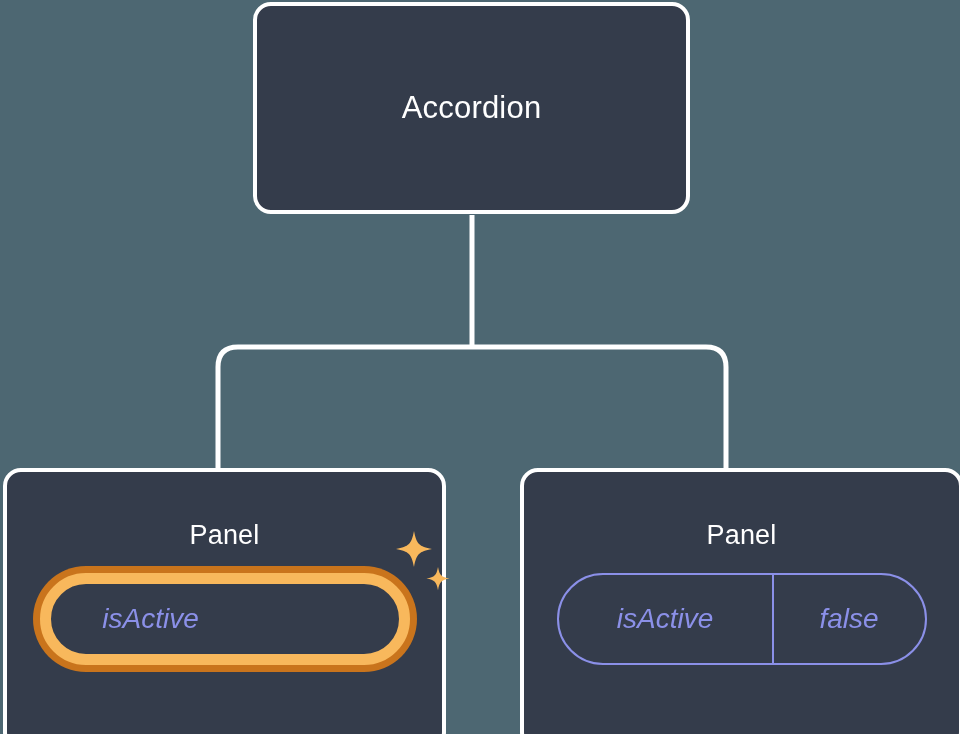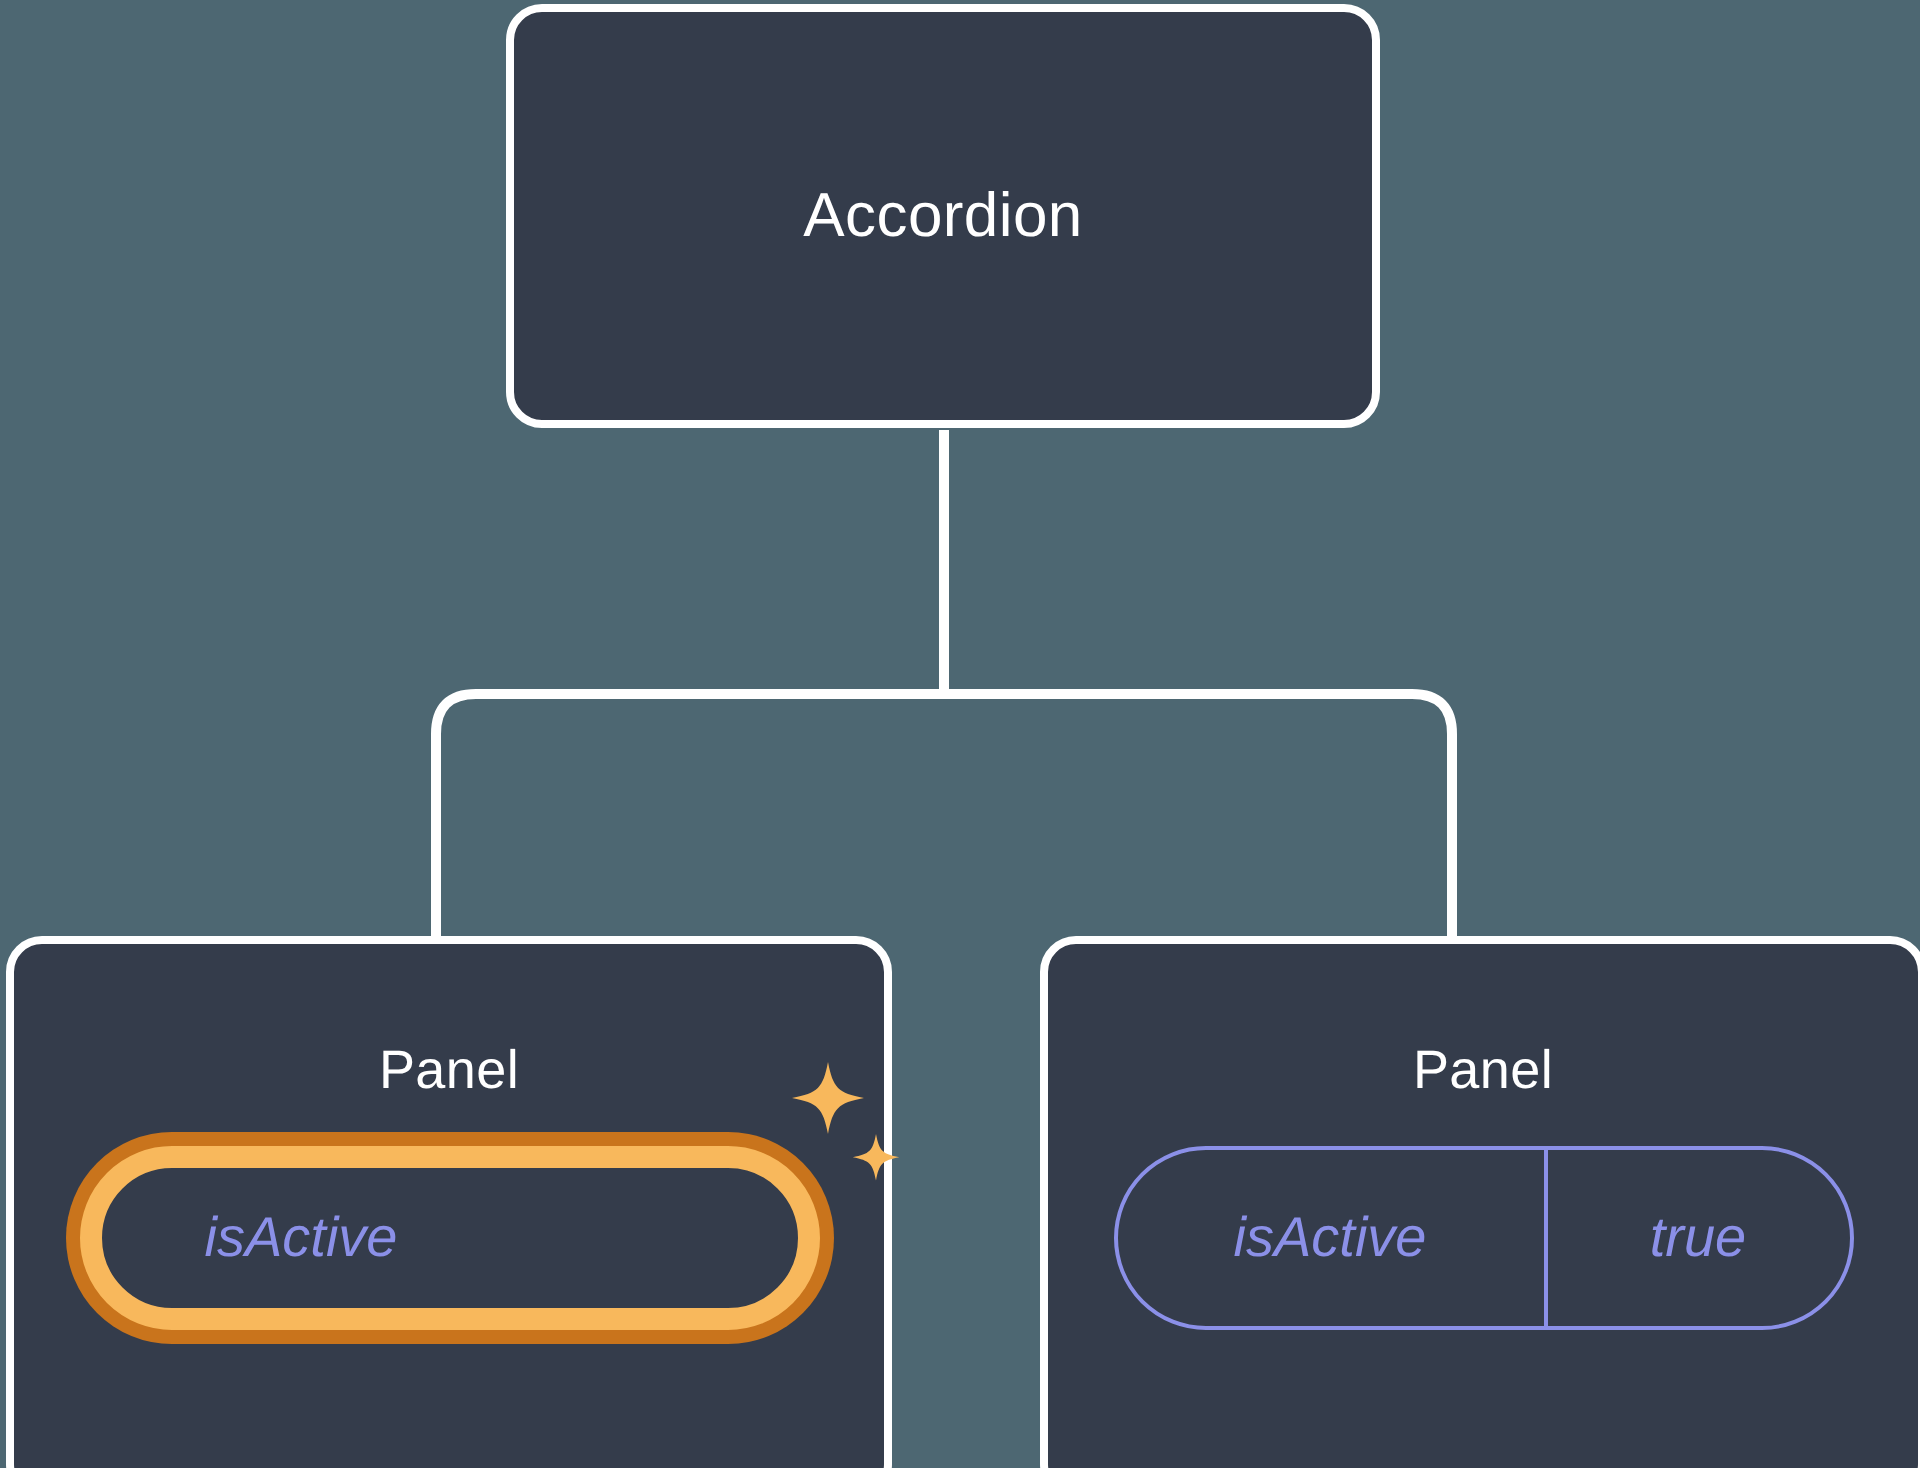--- a/index.html
+++ b/index.html
@@ -180,18 +180,18 @@
       </svg>
     </div>
   </div>
 
   <div class="node node-panel node-panel-right">
     <span class="node-title-panel">Panel</span>
 
     <div class="pill-wrap">
       <div class="pill pill-plain">
         <span class="pill-key">isActive</span>
-        <span class="pill-val">true</span>
+        <span class="pill-val">false</span>
       </div>
     </div>
   </div>
 
 </div>
 
 </body></html>

